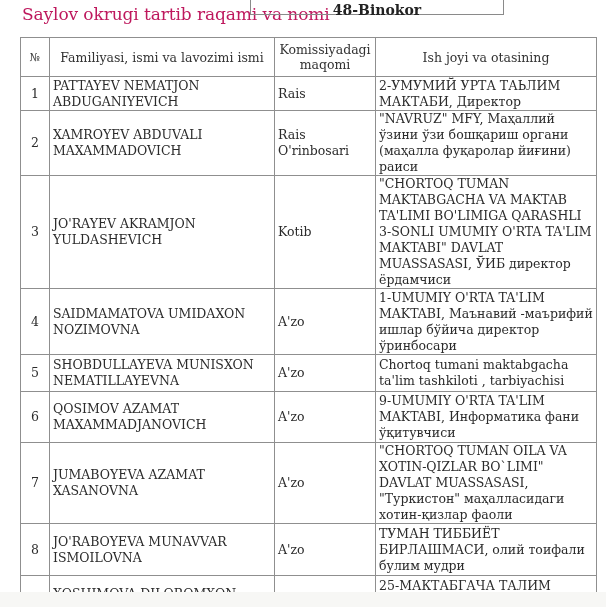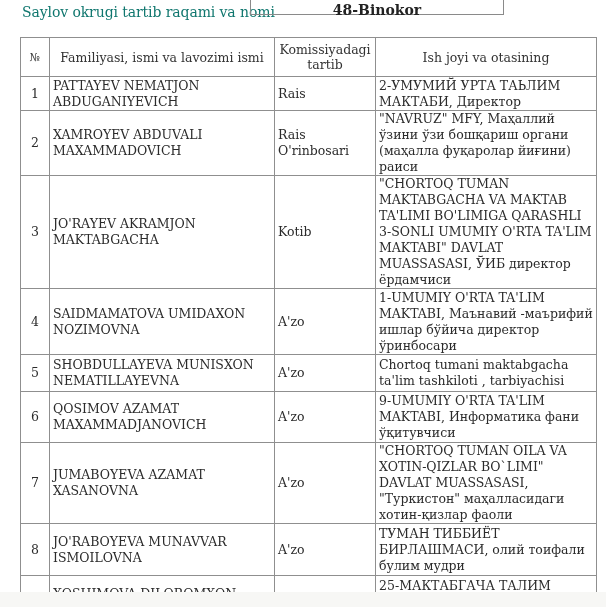--- a/index.html
+++ b/index.html
@@ -12,22 +12,22 @@
       height: 607px;
       position: relative;
       overflow: hidden;
       font-family: "DejaVu Serif", serif;
       color: #2a2a2a;
     }
     .top-label {
       position: absolute;
       left: 22px;
       top: 4px;
-      font-size: 14px;
-      color: #0f766e;
+      font-size: 17px;
+      color: #be185d;
       letter-spacing: -0.1px;
     }
     .top-box {
       position: absolute;
       left: 250px;
       top: -1px;
       width: 254px;
       height: 16px;
       border-left: 1px solid #8a8a8a;
       border-right: 1px solid #8a8a8a;
@@ -89,40 +89,40 @@
   <colgroup>
     <col class="c-num">
     <col class="c-name">
     <col class="c-role">
     <col class="c-job">
   </colgroup>
   <thead>
     <tr class="hdr">
       <th><span class="num-sign">№</span></th>
       <th>Familiyasi, ismi va lavozimi ismi</th>
-      <th>Komissiyadagi tartib</th>
+      <th>Komissiyadagi maqomi</th>
       <th>Ish joyi va otasining</th>
     </tr>
   </thead>
   <tbody>
     <tr style="height:34px">
       <td class="num">1</td>
       <td class="name">PATTAYEV NEMATJON ABDUGANIYEVICH</td>
       <td class="role">Rais</td>
       <td class="job">2-УМУМИЙ УРТА ТАЬЛИМ МАКТАБИ, Директор</td>
     </tr>
     <tr style="height:52px">
       <td class="num">2</td>
       <td class="name">XAMROYEV ABDUVALI MAXAMMADOVICH</td>
       <td class="role">Rais O'rinbosari</td>
       <td class="job">"NAVRUZ" MFY, Маҳаллий ўзини ўзи бошқариш органи (маҳалла фуқаролар йиғини) раиси</td>
     </tr>
     <tr style="height:96px">
       <td class="num">3</td>
-      <td class="name">JO'RAYEV AKRAMJON MAKTABGACHA</td>
+      <td class="name">JO'RAYEV AKRAMJON YULDASHEVICH</td>
       <td class="role">Kotib</td>
       <td class="job">"CHORTOQ TUMAN MAKTABGACHA VA MAKTAB TA'LIMI BO'LIMIGA QARASHLI 3-SONLI UMUMIY O'RTA TA'LIM MAKTABI" DAVLAT MUASSASASI, ЎИБ директор ёрдамчиси</td>
     </tr>
     <tr style="height:66px">
       <td class="num">4</td>
       <td class="name">SAIDMAMATOVA UMIDAXON NOZIMOVNA</td>
       <td class="role">A'zo</td>
       <td class="job">1-UMUMIY O'RTA TA'LIM MAKTABI, Маънавий -маърифий ишлар бўйича директор ўринбосари</td>
     </tr>
     <tr style="height:37px">

